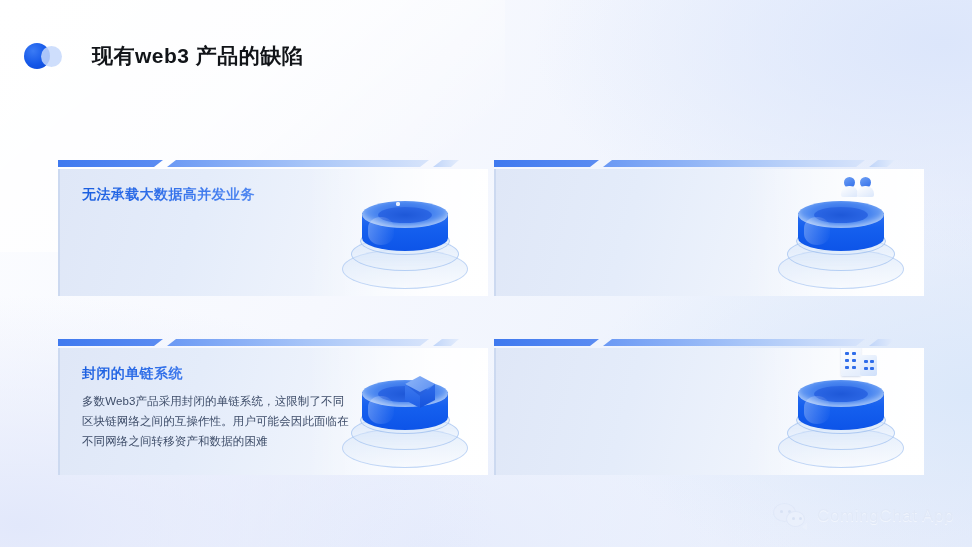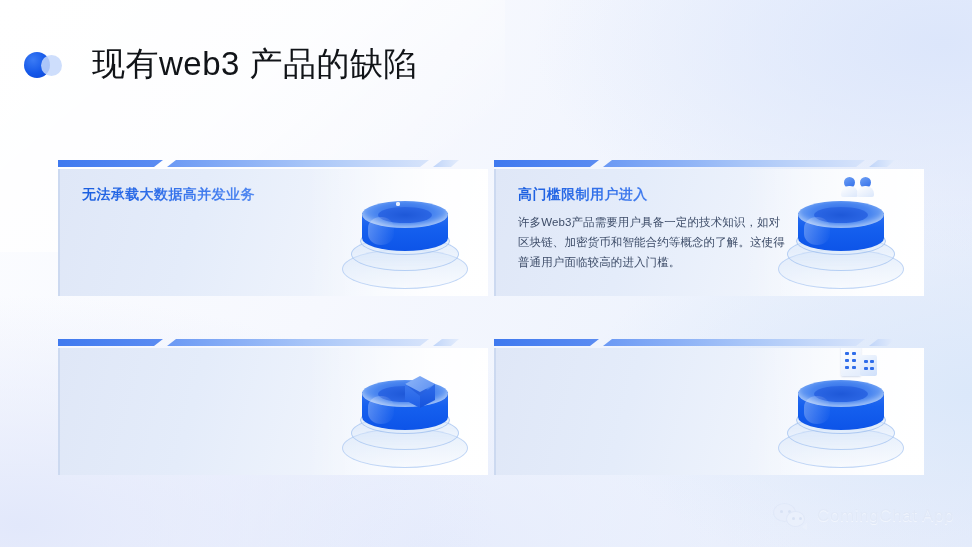--- a/index.html
+++ b/index.html
@@ -31,21 +31,21 @@
   .bullet { position:relative; width:46px; height:26px; margin-right:22px; }
   .bullet .dot-main {
     position:absolute; left:0; top:0; width:26px; height:26px; border-radius:50%;
     background:radial-gradient(circle at 35% 30%,#3b7bf5 0%,#1457e8 55%,#0a45d6 100%);
   }
   .bullet .dot-ghost {
     position:absolute; left:17px; top:3px; width:21px; height:21px; border-radius:50%;
     background:#c5d8fb; opacity:.85;
   }
   .title {
-    font-size:33px; font-weight:normal; color:#111418; letter-spacing:.5px;
+    font-size:21px; font-weight:bold; color:#111418; letter-spacing:.5px;
     white-space:nowrap;
   }
 
   
   .grid {
     position:absolute; left:58px; top:160px;
     width:866px; height:315px;
     display:grid;
     grid-template-columns:430px 430px;
     grid-template-rows:136px 136px;
@@ -272,24 +272,20 @@
       </div>
     </div>
 
     <div class="card">
       <div class="topbar">
         <span class="seg s1"></span>
         <span class="seg s2"></span>
         <span class="seg s3"></span>
       </div>
       <div class="card-body">
-        <div class="card-text">
-          <div class="card-title">高门槛限制用户进入</div>
-          <div class="card-desc">许多Web3产品需要用户具备一定的技术知识，如对区块链、加密货币和智能合约等概念的了解。这使得普通用户面临较高的进入门槛。</div>
-        </div>
         <div class="illus">
           <span class="ring r3"></span>
           <span class="ring r2"></span>
           <span class="ring r1"></span>
           <span class="cyl">
             <span class="side"></span>
             <span class="top"></span>
             <span class="inner"></span>
             <span class="gloss"></span>
             <span class="badge g-people">
@@ -307,20 +303,24 @@
       </div>
     </div>
 
     <div class="card">
       <div class="topbar">
         <span class="seg s1"></span>
         <span class="seg s2"></span>
         <span class="seg s3"></span>
       </div>
       <div class="card-body">
+        <div class="card-text">
+          <div class="card-title">封闭的单链系统</div>
+          <div class="card-desc">多数Web3产品采用封闭的单链系统，这限制了不同区块链网络之间的互操作性。用户可能会因此面临在不同网络之间转移资产和数据的困难</div>
+        </div>
         <div class="illus">
           <span class="ring r3"></span>
           <span class="ring r2"></span>
           <span class="ring r1"></span>
           <span class="cyl">
             <span class="side"></span>
             <span class="top"></span>
             <span class="inner"></span>
             <span class="gloss"></span>
             <span class="badge g-cube">

